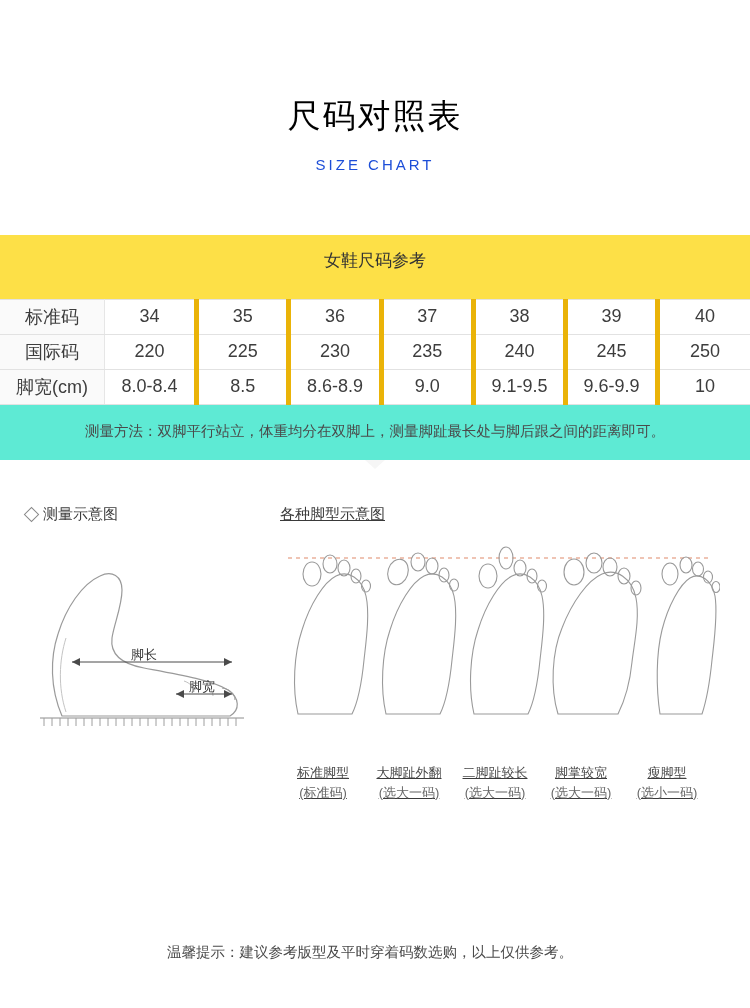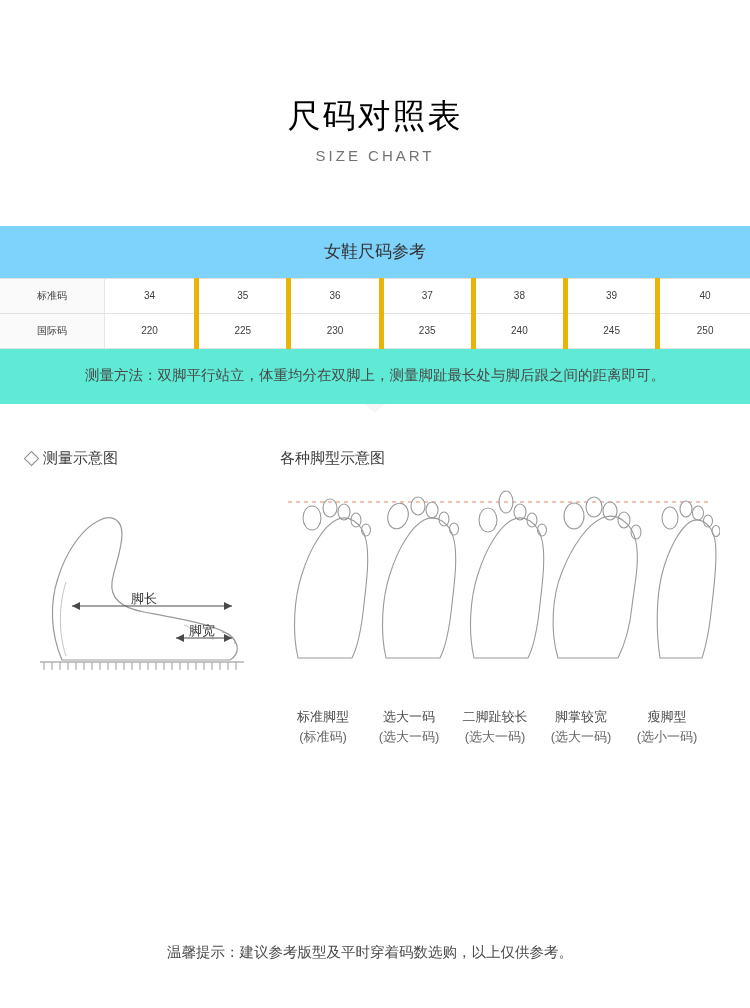--- a/index.html
+++ b/index.html
@@ -29,49 +29,49 @@
   }
   .header .title-cn {
     font-size: 33px;
     letter-spacing: 2px;
     color: #000000;
     font-weight: normal;
     margin: 0;
     line-height: 1.2;
   }
   .header .title-en {
-    margin-top: 11px;
+    margin-top: 20px;
     font-size: 15px;
     letter-spacing: 3px;
-    color: #737373;
+    color: #1d4ed8;
     font-weight: normal;
   }
 
   
   .table-wrap {
     margin-top: 62px;
     width: 750px;
   }
   .table-caption {
-    background: #7dd3fc;
-    height: 52px;
+    background: #fde047;
+    height: 64px;
     line-height: 52px;
     text-align: center;
     font-size: 17px;
     color: #333;
   }
   table.size-table {
     width: 750px;
     border-collapse: collapse;
     table-layout: fixed;
   }
   table.size-table td {
     height: 34px;
     text-align: center;
-    font-size: 10px;
+    font-size: 18px;
     color: #3d3d3d;
     border: 1px solid #e2e2e2;
     border-left: none;
     border-right: none;
     padding: 0;
   }
   table.size-table td.rowhead {
     width: 104px;
     background: #fafafa;
     color: #3d3d3d;
@@ -107,21 +107,21 @@
   }
 
   
   .illus {
     margin-top: 36px;
     display: flex;
     padding: 0 26px;
     box-sizing: border-box;
   }
   .illus-left { width: 240px; }
-  .illus-right { flex: 1; padding-left: 14px; }
+  .illus-right { flex: 1; padding-left: 14px; text-decoration: underline; }
   .sec-title {
     font-size: 15px;
     color: #3a3a3a;
     margin-bottom: 14px;
     display: flex;
     align-items: center;
     gap: 6px;
   }
   .diamond {
     display: inline-block;
@@ -179,20 +179,30 @@
         </tr>
         <tr>
           <td class="rowhead">国际码</td>
           <td>220</td>
           <td>225</td>
           <td>230</td>
           <td>235</td>
           <td>240</td>
           <td>245</td>
           <td>250</td>
+        </tr>
+        <tr>
+          <td class="rowhead">脚宽(cm)</td>
+          <td>8.0-8.4</td>
+          <td>8.5</td>
+          <td>8.6-8.9</td>
+          <td>9.0</td>
+          <td>9.1-9.5</td>
+          <td>9.6-9.9</td>
+          <td>10</td>
         </tr>
       </tbody>
     </table>
   </div>
 
   <div class="note-bar">
     <span class="label">测量方法：</span><span>双脚平行站立，体重均分在双脚上，测量脚趾最长处与脚后跟之间的距离即可。</span>
   </div>
   <div class="note-arrow"></div>
 
@@ -309,21 +319,21 @@
           <ellipse cx="80" cy="49" rx="4" ry="5.5"></ellipse>
         </g>
       </svg>
 
       <div class="foot-labels">
         <div class="foot-label">
           <div>标准脚型</div>
           <div class="sub">(标准码)</div>
         </div>
         <div class="foot-label">
-          <div>选大一码</div>
+          <div>大脚趾外翻</div>
           <div class="sub">(选大一码)</div>
         </div>
         <div class="foot-label">
           <div>二脚趾较长</div>
           <div class="sub">(选大一码)</div>
         </div>
         <div class="foot-label">
           <div>脚掌较宽</div>
           <div class="sub">(选大一码)</div>
         </div>

